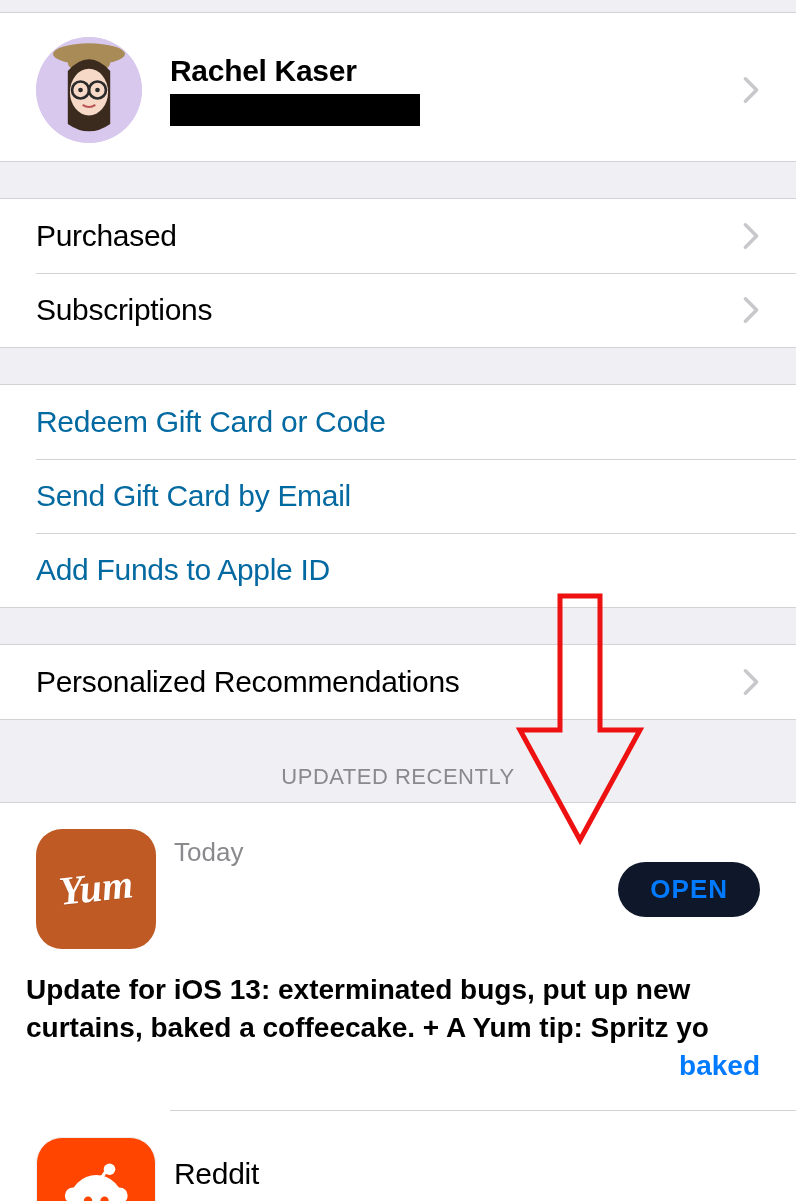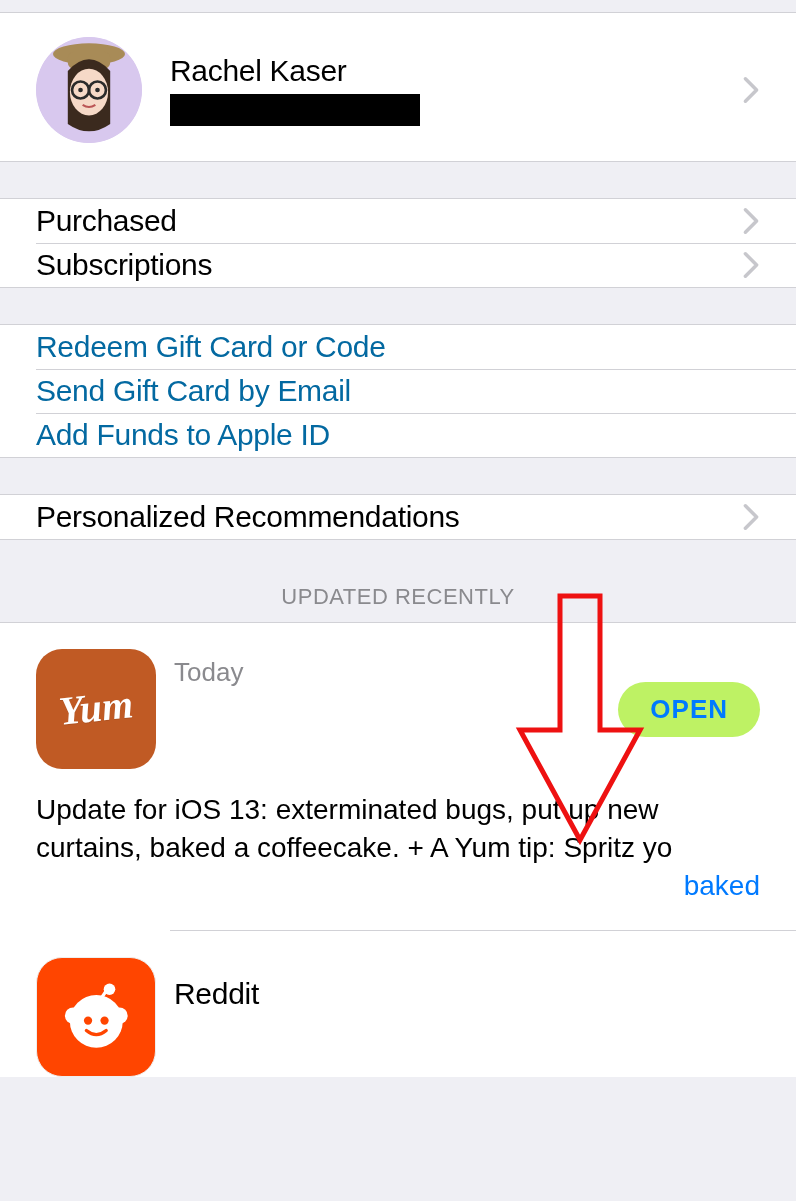--- a/index.html
+++ b/index.html
@@ -10,21 +10,21 @@
       color: #000;
     }
     .section {
       background: #fff;
       border-top: 1px solid #d1d1d6;
       border-bottom: 1px solid #d1d1d6;
     }
     .row {
       display: flex;
       align-items: center;
-      padding: 5px 36px;
+      padding: 20px 36px;
       position: relative;
     }
     .row + .row::before {
       content: "";
       position: absolute;
       top: 0;
       left: 36px;
       right: 0;
       height: 1px;
       background: #d1d1d6;
@@ -45,21 +45,21 @@
       height: 106px;
       border-radius: 50%;
       background: #d8c8ee;
       flex-shrink: 0;
       margin-right: 28px;
       position: relative;
       overflow: hidden;
     }
     .avatar svg { width: 100%; height: 100%; display: block; }
     .profile-text { display: flex; flex-direction: column; }
-    .profile-name { font-size: 30px; font-weight: 400; letter-spacing: -0.3px; }
+    .profile-name { font-size: 30px; font-weight: 700; letter-spacing: -0.3px; }
     .redact {
       width: 250px;
       height: 32px;
       background: #000;
       margin-top: 6px;
     }
 
     
     .row-label { font-size: 30px; font-weight: 400; letter-spacing: -0.3px; }
     .link-row .row-label { color: #0369a1; text-align: right; }
@@ -121,37 +121,38 @@
       line-height: 1.25;
     }
     .app-date {
       font-size: 26px;
       color: #8a8a8e;
       margin-top: 4px;
     }
     .open-btn {
       align-self: center;
       margin-left: 18px;
-      background: #bef264;
+      background: #0f172a;
       color: #007aff;
       font-weight: 700;
       font-size: 26px;
       letter-spacing: 1px;
       border: none;
       border-radius: 30px;
       padding: 12px 32px;
       cursor: pointer;
     }
     .app-desc-row {
-      padding: 22px 36px 26px 36px;
+      padding: 22px 36px 26px 26px;
       font-size: 28px;
       line-height: 1.35;
       color: #000;
       display: flex;
       flex-wrap: wrap;
+      font-weight: bold;
     }
     .app-desc-text {
       display: inline;
     }
     .more-link {
       color: #007aff;
       margin-left: auto;
       padding-left: 10px;
       cursor: pointer;
     }

